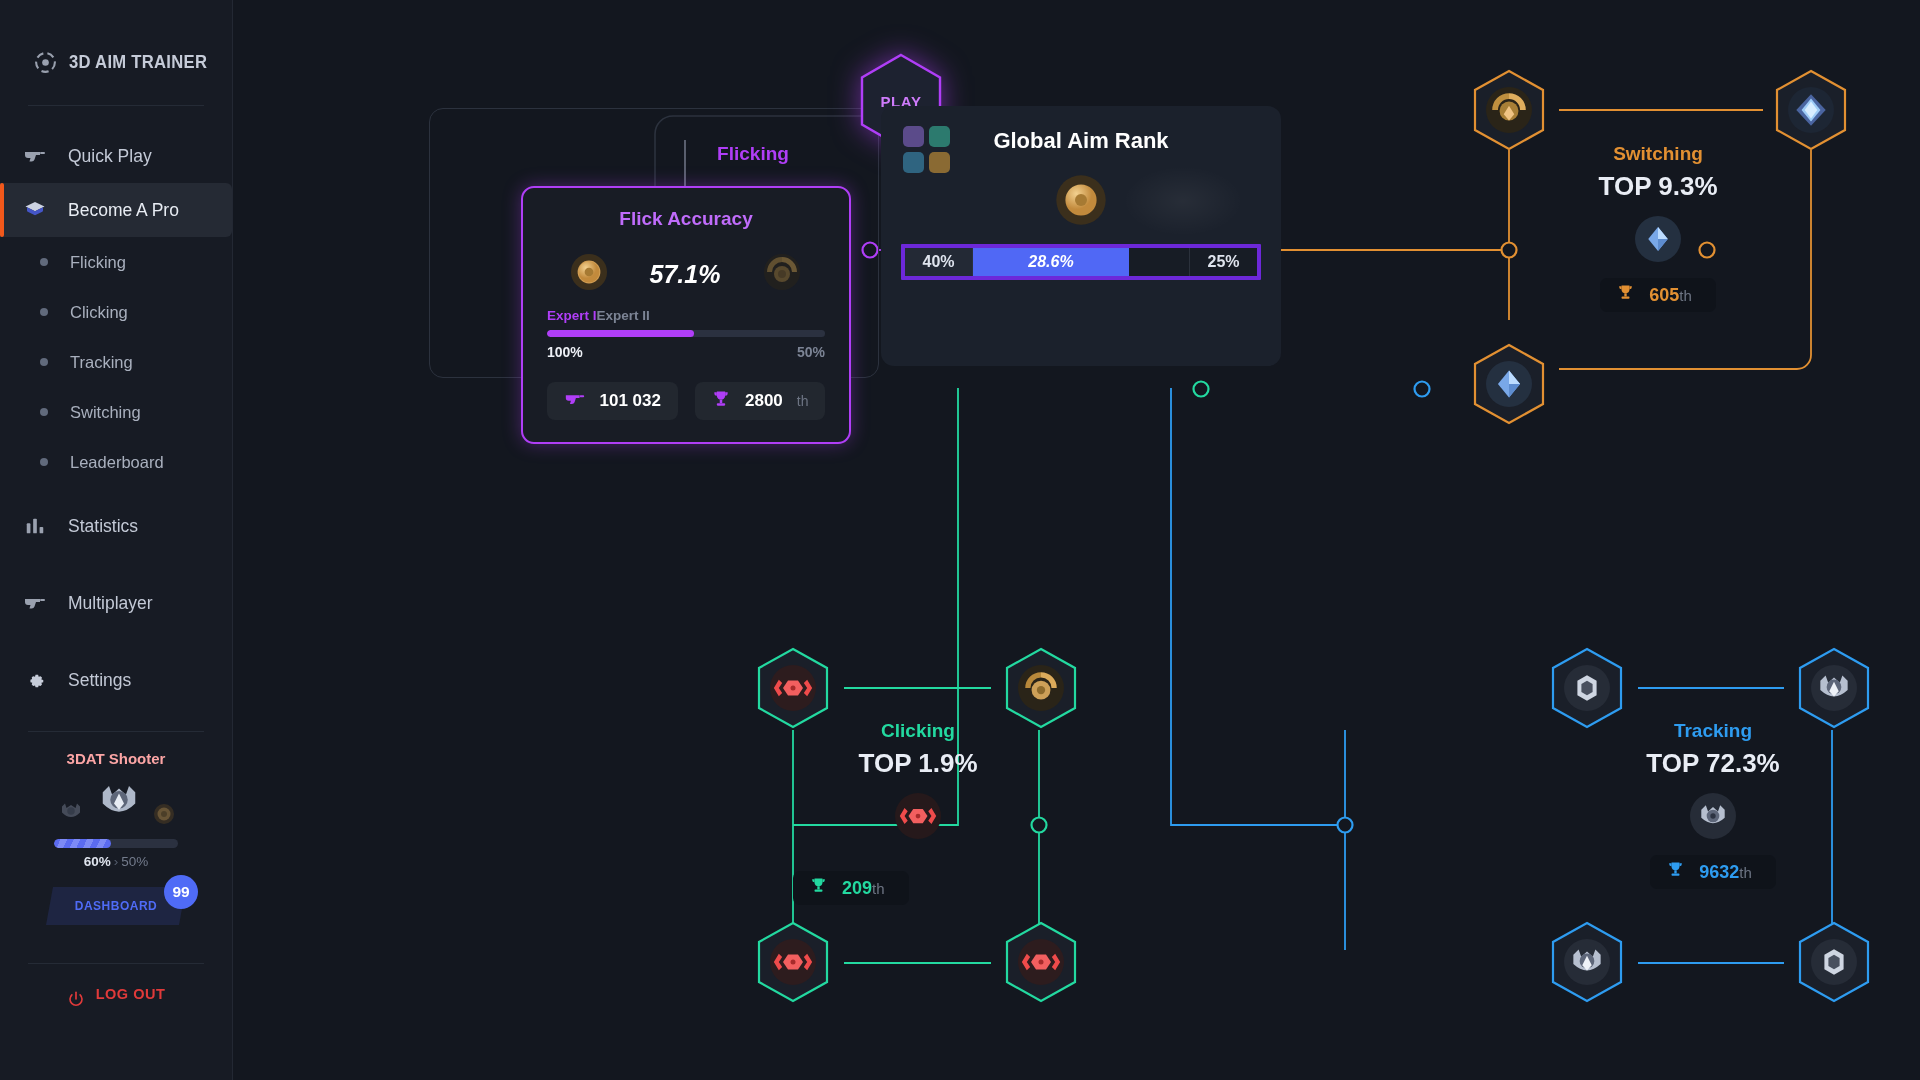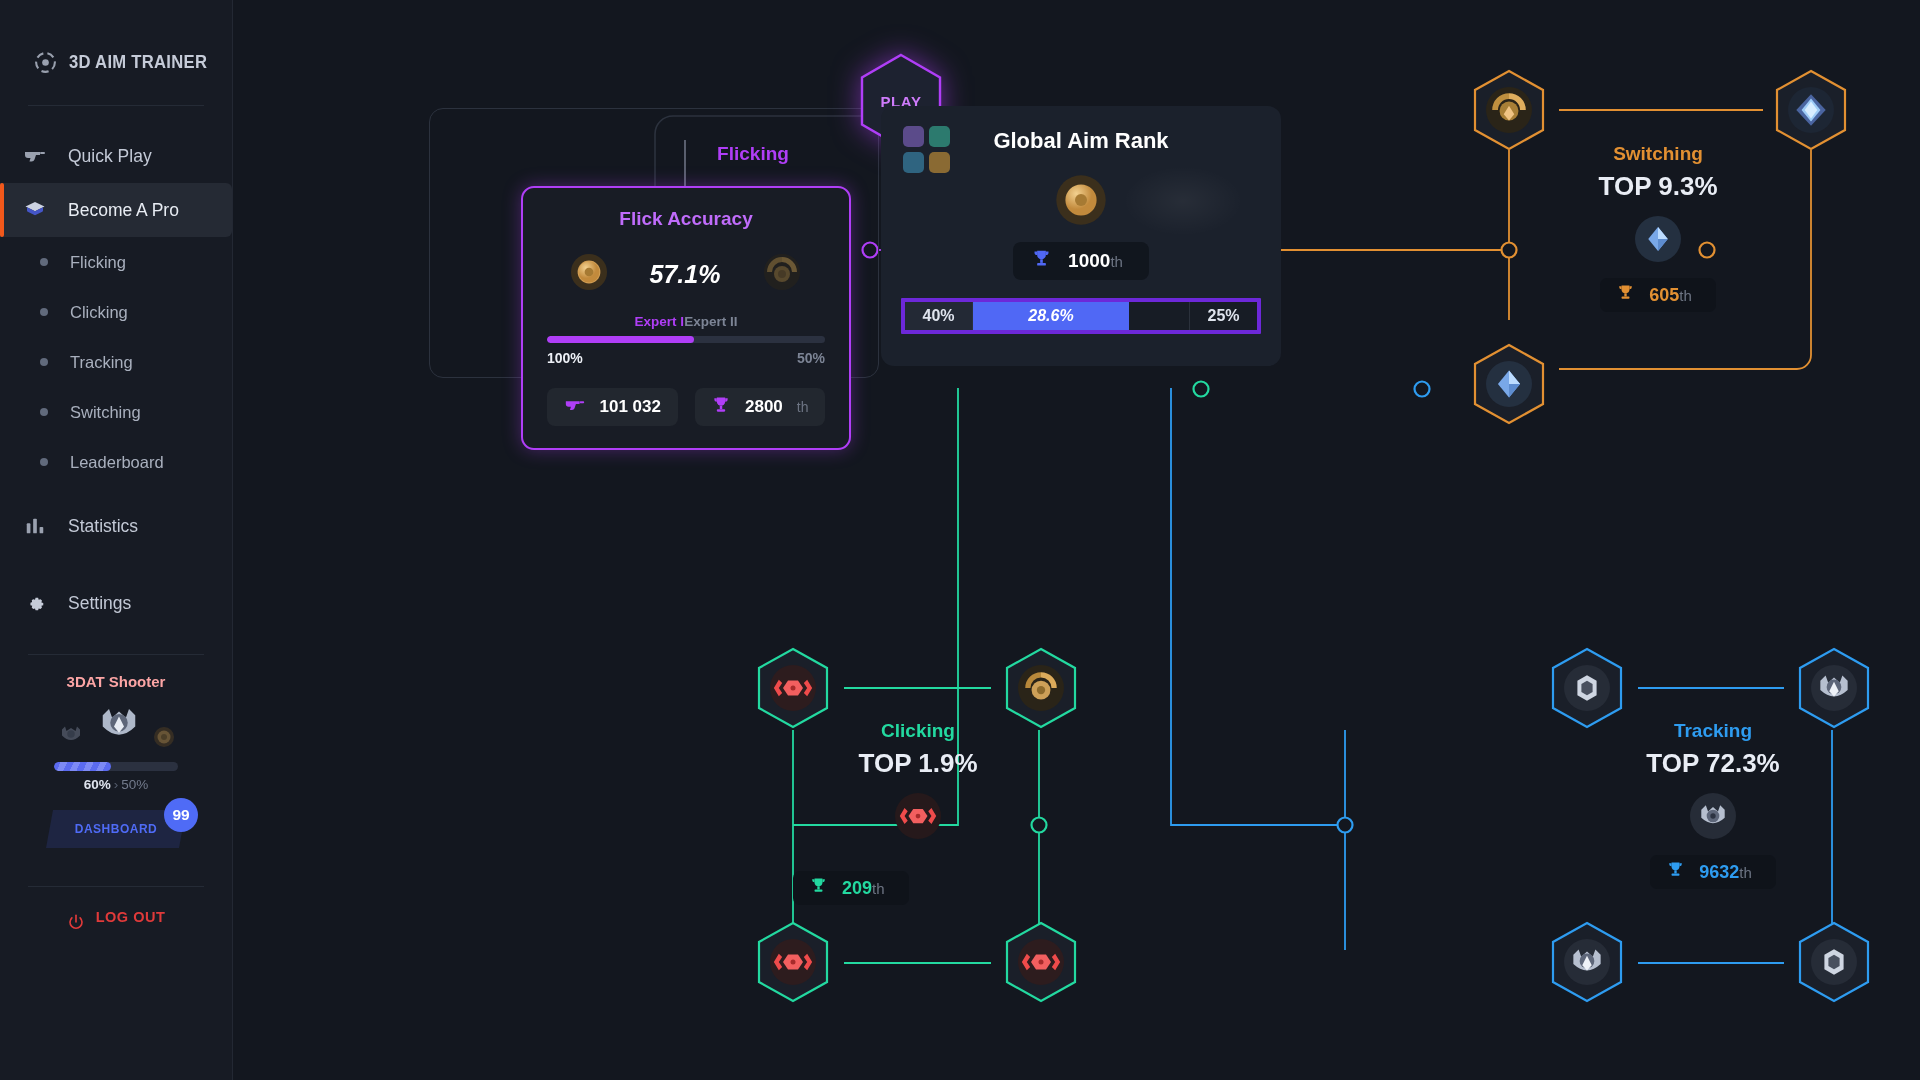--- a/index.html
+++ b/index.html
@@ -142,21 +142,21 @@
   }
   .flick-card {
     position: absolute; width: 330px;
     background: #181c25; border: 2px solid #b03ef7; border-radius: 13px;
     box-shadow: 0 0 18px rgba(176,62,247,.35);
     padding: 20px 24px 22px;
   }
   .flick-title { text-align: center; color: #c06cfb; font-size: 19px; font-weight: 700; }
   .flick-mid { display: flex; align-items: center; justify-content: center; gap: 42px; margin-top: 22px; }
   .flick-pct { font-size: 25px; font-weight: 700; color: #fff; font-style: italic; }
-  .tier-row { display: flex; justify-content: center; margin-top: 18px; font-size: 13.5px; font-weight: 700; }
+  .tier-row { display: flex; justify-content: flex-start; margin-top: 12px; font-size: 13.5px; font-weight: 700; }
   .tier-left { color: #b03ef7; }
   .tier-right { color: #7c8495; }
   .tier-bar { height: 7px; border-radius: 4px; background: #2b3140; margin-top: 7px; position: relative; overflow: hidden; }
   .tier-fill { height: 100%; width: 53%; border-radius: 4px; background: #b03ef7; }
   .tier-nums { display: flex; justify-content: space-between; margin-top: 7px; font-size: 14px; }
   .tier-nums .l { color: #edf0f6; font-weight: 700; }
   .tier-nums .r { color: #7c8495; font-weight: 700; }
   .flick-pills { display: flex; gap: 17px; margin-top: 22px; }
   .pill {
     flex: 1; height: 38px; background: #22272f; border-radius: 8px;
@@ -262,20 +262,29 @@
       <span class="ico">
         <svg width="22" height="22" viewBox="0 0 24 24" fill="#9aa1af">
           <rect x="3" y="9" width="4" height="11" rx="1"></rect>
           <rect x="10" y="4" width="4" height="16" rx="1"></rect>
           <rect x="17" y="13" width="4" height="7" rx="1"></rect>
         </svg>
       </span>
       <span class="nav-label">Statistics</span>
     </div>
 
+    <div class="nav-item mt">
+      <span class="ico">
+        <svg width="24" height="24" viewBox="0 0 24 24" fill="#9aa1af">
+          <path d="M2 8h15v3h-4l-1.5 4.5a3 3 0 0 1-2.8 2H6.5l1-3.5H5a3 3 0 0 1-3-3V8z"></path>
+          <rect x="17" y="8" width="5" height="2" rx="1"></rect>
+        </svg>
+      </span>
+      <span class="nav-label">Multiplayer</span>
+    </div>
 
     <div class="nav-item mt">
       <span class="ico">
         <svg width="22" height="22" viewBox="0 0 24 24" fill="#c6ccd9">
           <path d="M12 8.5a3.5 3.5 0 1 0 0 7 3.5 3.5 0 0 0 0-7zm9 3.5-2-.6.6-2-1.6-1.6-2 .6-.6-2h-2.8l-.6 2-2-.6L8.4 9l.6 2-2 .6v2.8l2 .6-.6 2 1.6 1.6 2-.6.6 2h2.8l.6-2 2 .6 1.6-1.6-.6-2 2-.6V12z"></path>
         </svg>
       </span>
       <span class="nav-label">Settings</span>
     </div>
 
@@ -463,33 +472,20 @@
           <circle cx="20" cy="20" r="12" fill="url(#gGold2)"></circle>
           <circle cx="20" cy="20" r="4.6" fill="#a67a33"></circle>
           <defs>
               <radialGradient id="gGold2" cx="35%" cy="30%">
             <stop offset="0%" stop-color="#f3d190"></stop>
                 <stop offset="100%" stop-color="#c28a3c"></stop>
           </radialGradient>
             </defs>
         </svg>
       </div>
-      <div class="rank-pill-wrap">
-        <div class="rank-pill-blue">
-          <span>
-            <svg width="21" height="21" viewBox="0 0 24 24" fill="#5068f5">
-              <path d="M7 3h10v5a5 5 0 0 1-10 0V3z"></path>
-              <path d="M4 4h3v4a3 3 0 0 1-3-3V4zm13 0h3v1a3 3 0 0 1-3 3V4z"></path>
-              <rect x="10.5" y="13" width="3" height="4"></rect>
-                <rect x="7" y="17" width="10" height="3" rx="1"></rect>
-            </svg>
-          </span>
-          <span><span>1000</span><span class="suffix">th</span></span>
-        </div>
-      </div>
       <div class="pct-bar">
         <div class="pct-seg pct-left">40%</div>
         <div class="pct-seg pct-fill">28.6%</div>
         <div class="pct-seg pct-gap"></div>
         <div class="pct-seg pct-right">25%</div>
       </div>
     </div>
 
     <div class="abs" style="left:1238px;top:68px;">
       <div class="hexnode">

